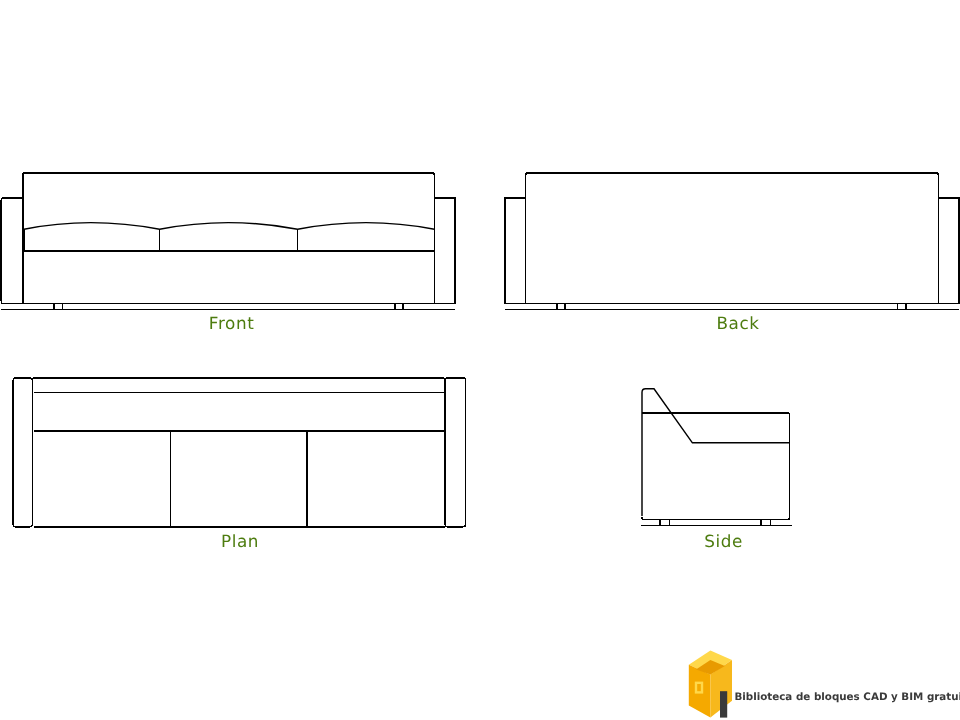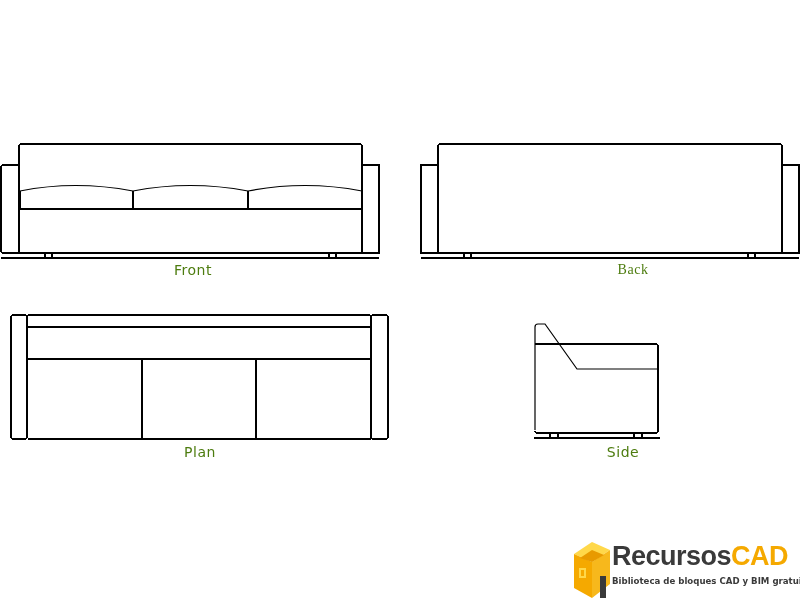--- a/index.html
+++ b/index.html
@@ -62,29 +62,28 @@
   <g>
     <path d="M535,430 L535,327 Q535,324 538,324 L545,324 L577,369 L658,369" shape-rendering="geometricPrecision"></path>
     <path d="M535,344 L656,344 Q658,344 658,346 L658,431 Q658,433 656,433 L537,433 Q535,433 535,431"></path>
     <line x1="534" y1="438" x2="660" y2="438"></line>
     <rect x="550" y="433" width="8" height="5"></rect>
     <rect x="634" y="433" width="8" height="5"></rect>
   </g>
 </svg>
 
 <div class="view-label" style="left:193px; top:262px;">Front</div>
-<div class="view-label" style="left:633px; top:262px;font-family:Liberation Serif, serif;">Back</div>
+<div class="view-label" style="left:615px; top:262px;">Back</div>
 <div class="view-label" style="left:200px; top:444px;">Plan</div>
-<div class="view-label" style="left:623px; top:444px;">Side</div>
+<div class="view-label" style="left:603px; top:444px;">Side</div>
 
 <div class="logo">
   <svg width="44" height="62" viewBox="0 0 44 62" style="position:absolute; left:0; top:0;">
     <polygon points="4,16 22,4 40,12 22,24" fill="#ffd84a"></polygon>
     <polygon points="4,16 22,24 22,60 4,50" fill="#f5a900"></polygon>
     <polygon points="22,24 40,12 40,46 22,60" fill="#f7b81c"></polygon>
     <polygon points="10,20 22,12 34,17 22,24" fill="#e89a00"></polygon>
     <rect x="9" y="30" width="7" height="10" fill="#ffd84a"></rect>
     <rect x="11" y="32" width="3" height="6" fill="#f5a900"></rect>
     <rect x="30" y="38" width="6" height="22" fill="#3a3a3a"></rect>
   </svg>
-  <div class="logo-title"><span class="a">Recursos</span><span class="b">CAD</span></div>
   <div class="logo-sub">Biblioteca de bloques CAD y BIM gratuita</div>
 </div>
 
 </body></html>

